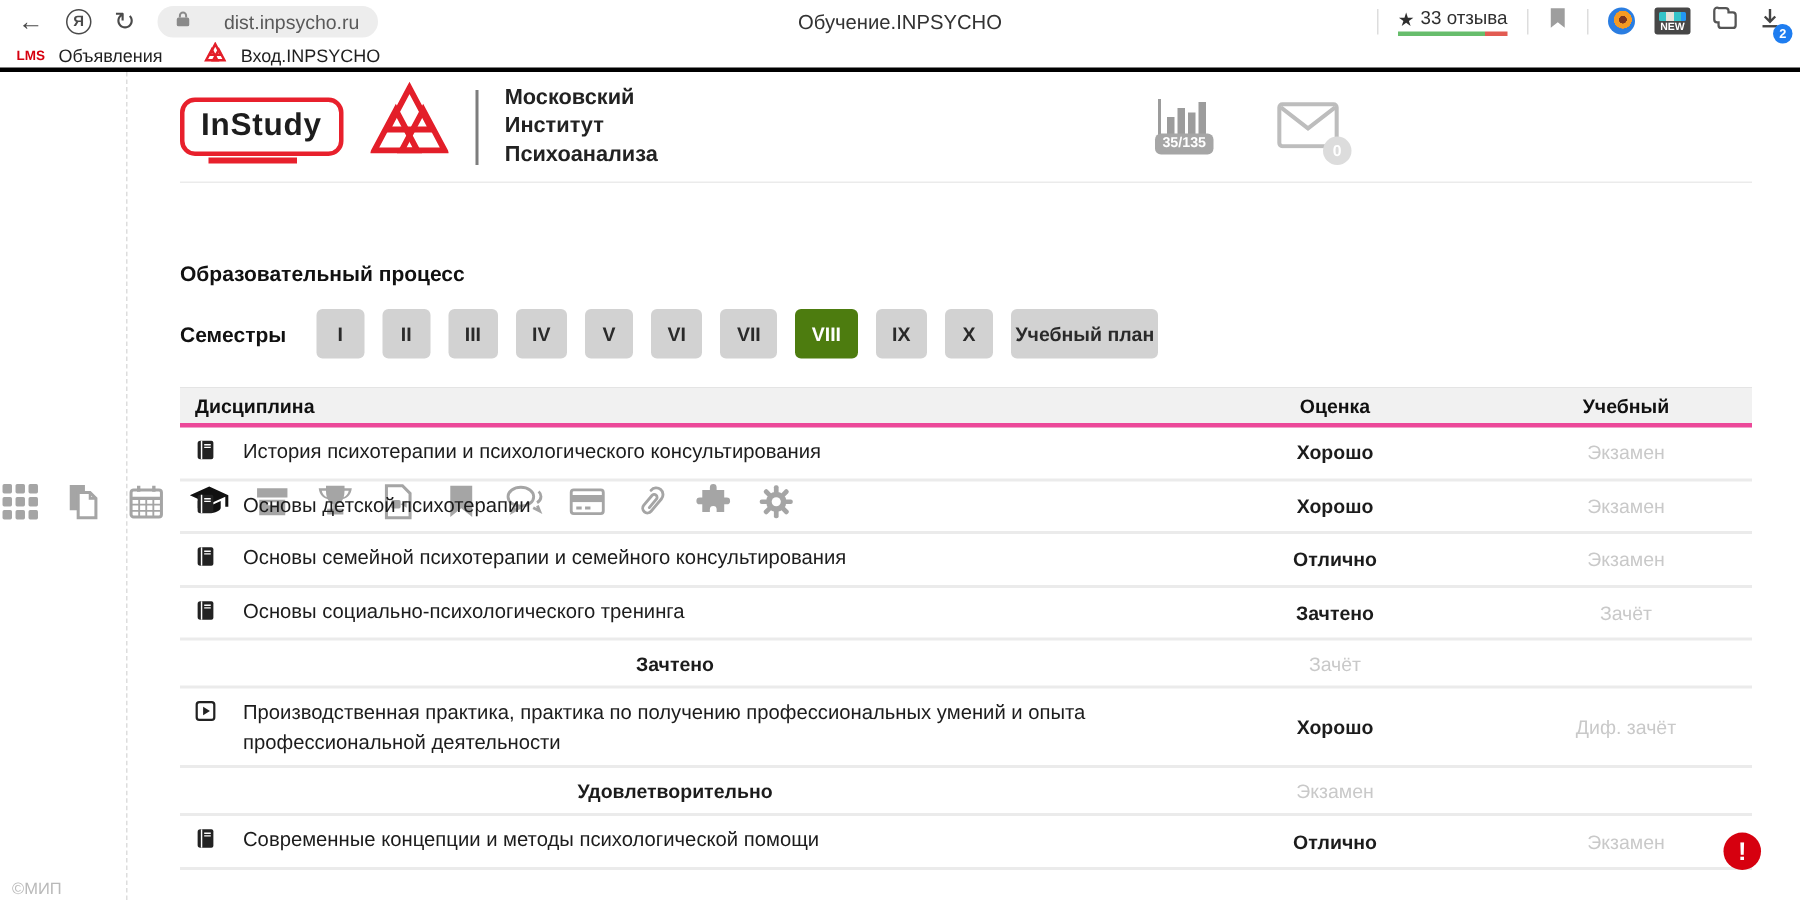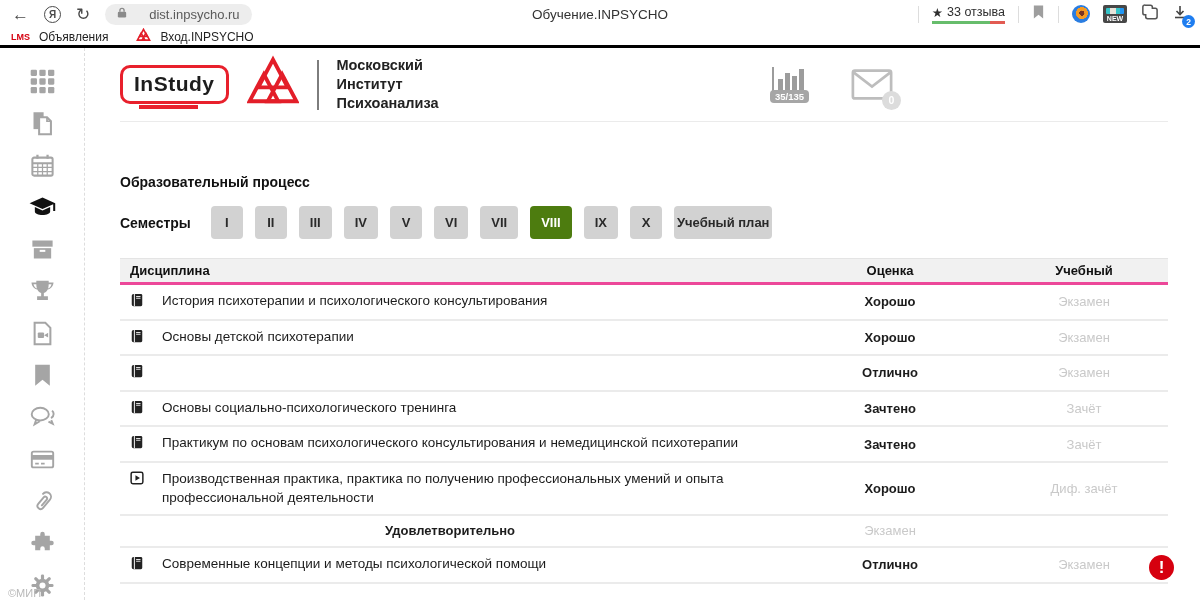--- a/index.html
+++ b/index.html
@@ -31,21 +31,21 @@
   .dl-wrap { position:relative; }
   .dl-badge { position:absolute; right:-7px; bottom:-4px; background:#1e7df0; color:#fff; border-radius:50%;
               width:13px; height:13px; font-size:8.5px; font-weight:bold; display:flex; align-items:center; justify-content:center; }
   .bookmarks-bar { height:20px; display:flex; align-items:center; gap:9px; padding:0 11px;
                    border-bottom:3px solid #000000; font-size:12px; color:#1f1f1f; }
   .lms-fav { color:#d6000f; font-weight:bold; font-size:9px; }
   .bm-gap { width:10px; }
 
   
   .app { display:flex; height:552px; position:relative; }
-  .sidebar { width:85px; border-right:1px dashed #ddd; display:flex; flex-direction:column; align-items:center;
+  .sidebar { width:85px; border-right:1px dashed #ddd; display:flex; align-items:center;
              padding-top:20px; gap:15px; position:relative; flex-shrink:0; }
   .sb-ic { color:#a5a5a5; cursor:pointer; height:27px; }
   .sb-ic svg { width:27px; height:27px; display:block; }
   .sb-ic.active { color:#111; }
   .copyright { position:absolute; bottom:1px; left:8px; font-size:11px; color:#b9b9b9; }
 
   main { flex:1; position:relative; padding:0 32px 0 35px; }
 
   
   .site-header { display:flex; align-items:center; height:74px; border-bottom:1px solid #ebebeb; gap:18px; }
@@ -352,74 +352,66 @@
     <div class="cell-system">Экзамен</div>
   </div>
           <div class="t-row">
     <div class="cell-name">
       <span class="ic ic-book"><svg width="14" height="14" viewBox="0 0 16 16">
                   <path fill="#222" d="M4 1h8.5c.8 0 1.5.7 1.5 1.5v11c0 .8-.7 1.5-1.5 1.5H4a2 2 0 01-2-2v-10A2 2 0 014 1z"></path>
                   <path d="M5 1v14" stroke="#fff" stroke-width="1.1"></path>
                   <path d="M7 4h5M7 6h5" stroke="#fff" stroke-width="1"></path>
                 </svg></span>
 
+      <span class="row-name">Основы семейной психотерапии и семейного консультирования</span>
     </div>
     <div class="cell-grade">Отлично</div>
     <div class="cell-system">Экзамен</div>
   </div>
           <div class="t-row">
     <div class="cell-name">
       <span class="ic ic-book"><svg width="14" height="14" viewBox="0 0 16 16">
                   <path fill="#222" d="M4 1h8.5c.8 0 1.5.7 1.5 1.5v11c0 .8-.7 1.5-1.5 1.5H4a2 2 0 01-2-2v-10A2 2 0 014 1z"></path>
                   <path d="M5 1v14" stroke="#fff" stroke-width="1.1"></path>
                   <path d="M7 4h5M7 6h5" stroke="#fff" stroke-width="1"></path>
                 </svg></span>
 
       <span class="row-name">Основы социально-психологического тренинга</span>
     </div>
     <div class="cell-grade">Зачтено</div>
     <div class="cell-system">Зачёт</div>
   </div>
           <div class="t-row">
+    <div class="cell-grade">Зачтено</div>
+    <div class="cell-system">Зачёт</div>
+  </div>
+          <div class="t-row">
+    <div class="cell-name">
+
+      <span class="ic ic-play"><svg width="14" height="14" viewBox="0 0 16 16">
+                  <rect x="1.3" y="1.3" width="13.4" height="13.4" rx="2" fill="none" stroke="#222" stroke-width="1.7"></rect>
+                  <path d="M6.2 4.8l5.2 3.2-5.2 3.2z" fill="#222"></path>
+                </svg></span>
+      <span class="row-name">Производственная практика, практика по получению профессиональных умений и опыта профессиональной деятельности</span>
+    </div>
+    <div class="cell-grade">Хорошо</div>
+    <div class="cell-system">Диф. зачёт</div>
+  </div>
+          <div class="t-row">
+    <div class="cell-grade">Удовлетворительно</div>
+    <div class="cell-system">Экзамен</div>
+  </div>
+          <div class="t-row">
     <div class="cell-name">
       <span class="ic ic-book"><svg width="14" height="14" viewBox="0 0 16 16">
                   <path fill="#222" d="M4 1h8.5c.8 0 1.5.7 1.5 1.5v11c0 .8-.7 1.5-1.5 1.5H4a2 2 0 01-2-2v-10A2 2 0 014 1z"></path>
                   <path d="M5 1v14" stroke="#fff" stroke-width="1.1"></path>
                   <path d="M7 4h5M7 6h5" stroke="#fff" stroke-width="1"></path>
                 </svg></span>
 
-      <span class="row-name">Практикум по основам психологического консультирования и немедицинской психотерапии</span>
-    </div>
-    <div class="cell-grade">Зачтено</div>
-    <div class="cell-system">Зачёт</div>
-  </div>
-          <div class="t-row">
-    <div class="cell-name">
-
-      <span class="ic ic-play"><svg width="14" height="14" viewBox="0 0 16 16">
-                  <rect x="1.3" y="1.3" width="13.4" height="13.4" rx="2" fill="none" stroke="#222" stroke-width="1.7"></rect>
-                  <path d="M6.2 4.8l5.2 3.2-5.2 3.2z" fill="#222"></path>
-                </svg></span>
-      <span class="row-name">Производственная практика, практика по получению профессиональных умений и опыта профессиональной деятельности</span>
-    </div>
-    <div class="cell-grade">Хорошо</div>
-    <div class="cell-system">Диф. зачёт</div>
-  </div>
-          <div class="t-row">
-    <div class="cell-grade">Удовлетворительно</div>
-    <div class="cell-system">Экзамен</div>
-  </div>
-          <div class="t-row">
-    <div class="cell-name">
-      <span class="ic ic-book"><svg width="14" height="14" viewBox="0 0 16 16">
-                  <path fill="#222" d="M4 1h8.5c.8 0 1.5.7 1.5 1.5v11c0 .8-.7 1.5-1.5 1.5H4a2 2 0 01-2-2v-10A2 2 0 014 1z"></path>
-                  <path d="M5 1v14" stroke="#fff" stroke-width="1.1"></path>
-                  <path d="M7 4h5M7 6h5" stroke="#fff" stroke-width="1"></path>
-                </svg></span>
-
       <span class="row-name">Современные концепции и методы психологической помощи</span>
     </div>
     <div class="cell-grade">Отлично</div>
     <div class="cell-system">Экзамен</div>
   </div>
         </div>
     </div>
 
     <div class="alert-badge">!</div>
   </main>

